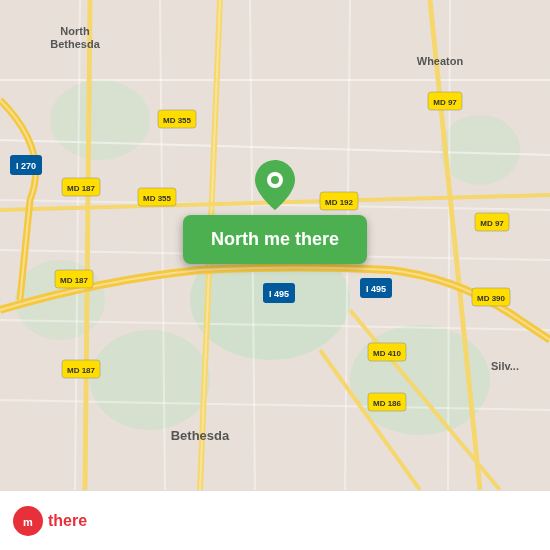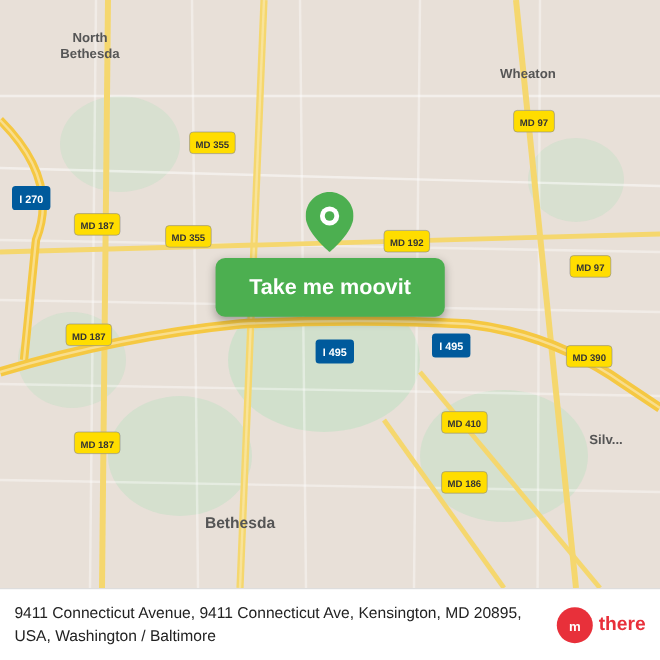--- a/index.html
+++ b/index.html
@@ -205,27 +205,26 @@
   </svg>
 
   <div id="button-container">
 
     <svg id="location-pin" viewBox="0 0 40 50" xmlns="http://www.w3.org/2000/svg">
       <path d="M20 0 C9,0 0,9 0,20 C0,34 20,50 20,50 C20,50 40,34 40,20 C40,9 31,0 20,0 Z" fill="#4CAF50"></path>
       <circle cx="20" cy="20" r="8" fill="white"></circle>
       <circle cx="20" cy="20" r="4" fill="#4CAF50"></circle>
     </svg>
 
-    <button id="take-me-there-btn">Take me moovit</button>
+    <button id="take-me-there-btn">North me there</button>
   </div>
 
 </div>
 
 <div id="bottom-bar">
-  <div id="address-text">9411 Connecticut Avenue, 9411 Connecticut Ave, Kensington, MD 20895, USA, Washington / Baltimore</div>
   <div id="moovit-logo">
     <svg id="moovit-icon" viewBox="0 0 32 32" xmlns="http://www.w3.org/2000/svg">
       <circle cx="16" cy="16" r="15" fill="#e8303a"></circle>
       <text x="16" y="21" text-anchor="middle" fill="white" font-size="11" font-weight="bold">m</text>
     </svg>
     <span id="moovit-text">there</span>
   </div>
 </div>
 
 </body></html>

